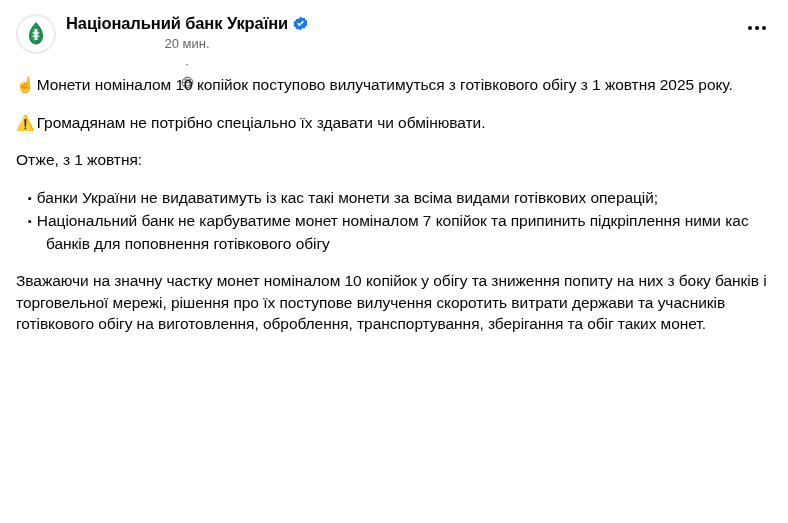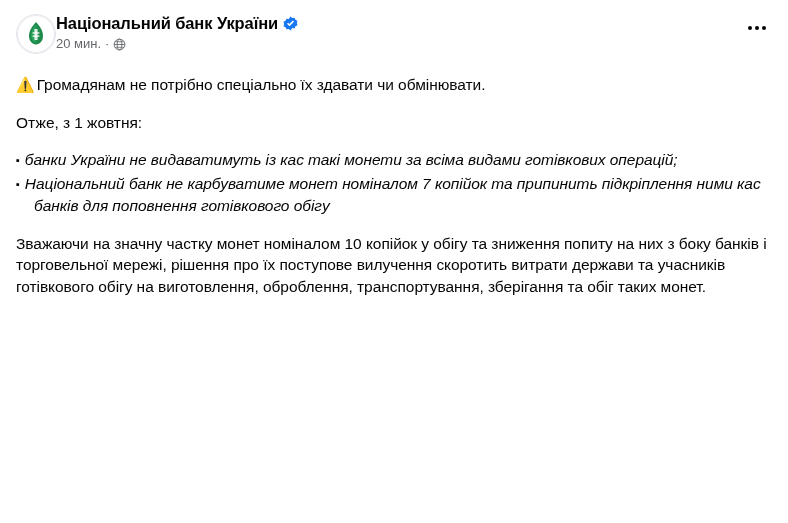--- a/index.html
+++ b/index.html
@@ -36,21 +36,21 @@
     box-sizing: border-box;
     display: flex;
     align-items: center;
     justify-content: center;
     flex: none;
     margin-top: 2px;
     overflow: hidden;
   }
   .avatar svg { display: block; }
   .header-text {
-    margin-left: 0;
+    margin-left: 10px;
     display: flex;
     flex-direction: column;
     justify-content: center;
     padding-top: 1px;
   }
   .name-row {
     display: flex;
     align-items: center;
     gap: 5px;
   }
@@ -68,20 +68,21 @@
     display: block;
   }
   .meta-row {
     display: flex;
     align-items: center;
     gap: 4px;
     margin-top: 3px;
     color: #65676b;
     font-size: 13px;
     line-height: 16px;
+    flex-direction: column;
   }
   .meta-sep { color: #65676b; font-size: 13px; }
   .globe {
     width: 13px;
     height: 13px;
     display: block;
   }
   .more-btn {
     position: absolute;
     right: 16px;
@@ -105,22 +106,21 @@
     margin-top: 10px;
     font-size: 15.5px;
     line-height: 21.5px;
     color: #050505;
     letter-spacing: -0.05px;
   }
   .para {
     margin: 0 0 16px 0;
   }
   .bullets {
-    margin: 0 0 16px 0;
-    font-style: italic;
+    margin: 0 0 16px 12px;
   }
   .bullet-line {
     margin: 0 0 1px 0;
     padding-left: 18px;
     text-indent: -18px;
   }
   .bullet-mark {
     color: #050505;
     font-size: 11px;
     vertical-align: middle;
@@ -175,20 +175,21 @@
 
     <div class="more-btn">
       <span></span>
       <span></span>
       <span></span>
     </div>
   </div>
 
   <div class="post-body">
 
+    <p class="para"><span class="emoji emoji-point">☝️</span><span>Монети номіналом 10 копійок поступово вилучатимуться з готівкового обігу з 1 жовтня 2025 року.</span></p>
 
 
 
     <p class="para"><span class="emoji emoji-warn">⚠️</span><span>Громадянам не потрібно спеціально їх здавати чи обмінювати.</span></p>
 
 
     <p class="para">Отже, з 1 жовтня:</p>
 
     <div class="bullets">
       <p class="bullet-line"><span class="bullet-mark">▪</span><span>банки України не видаватимуть із кас такі монети за всіма видами готівкових операцій;</span></p>

